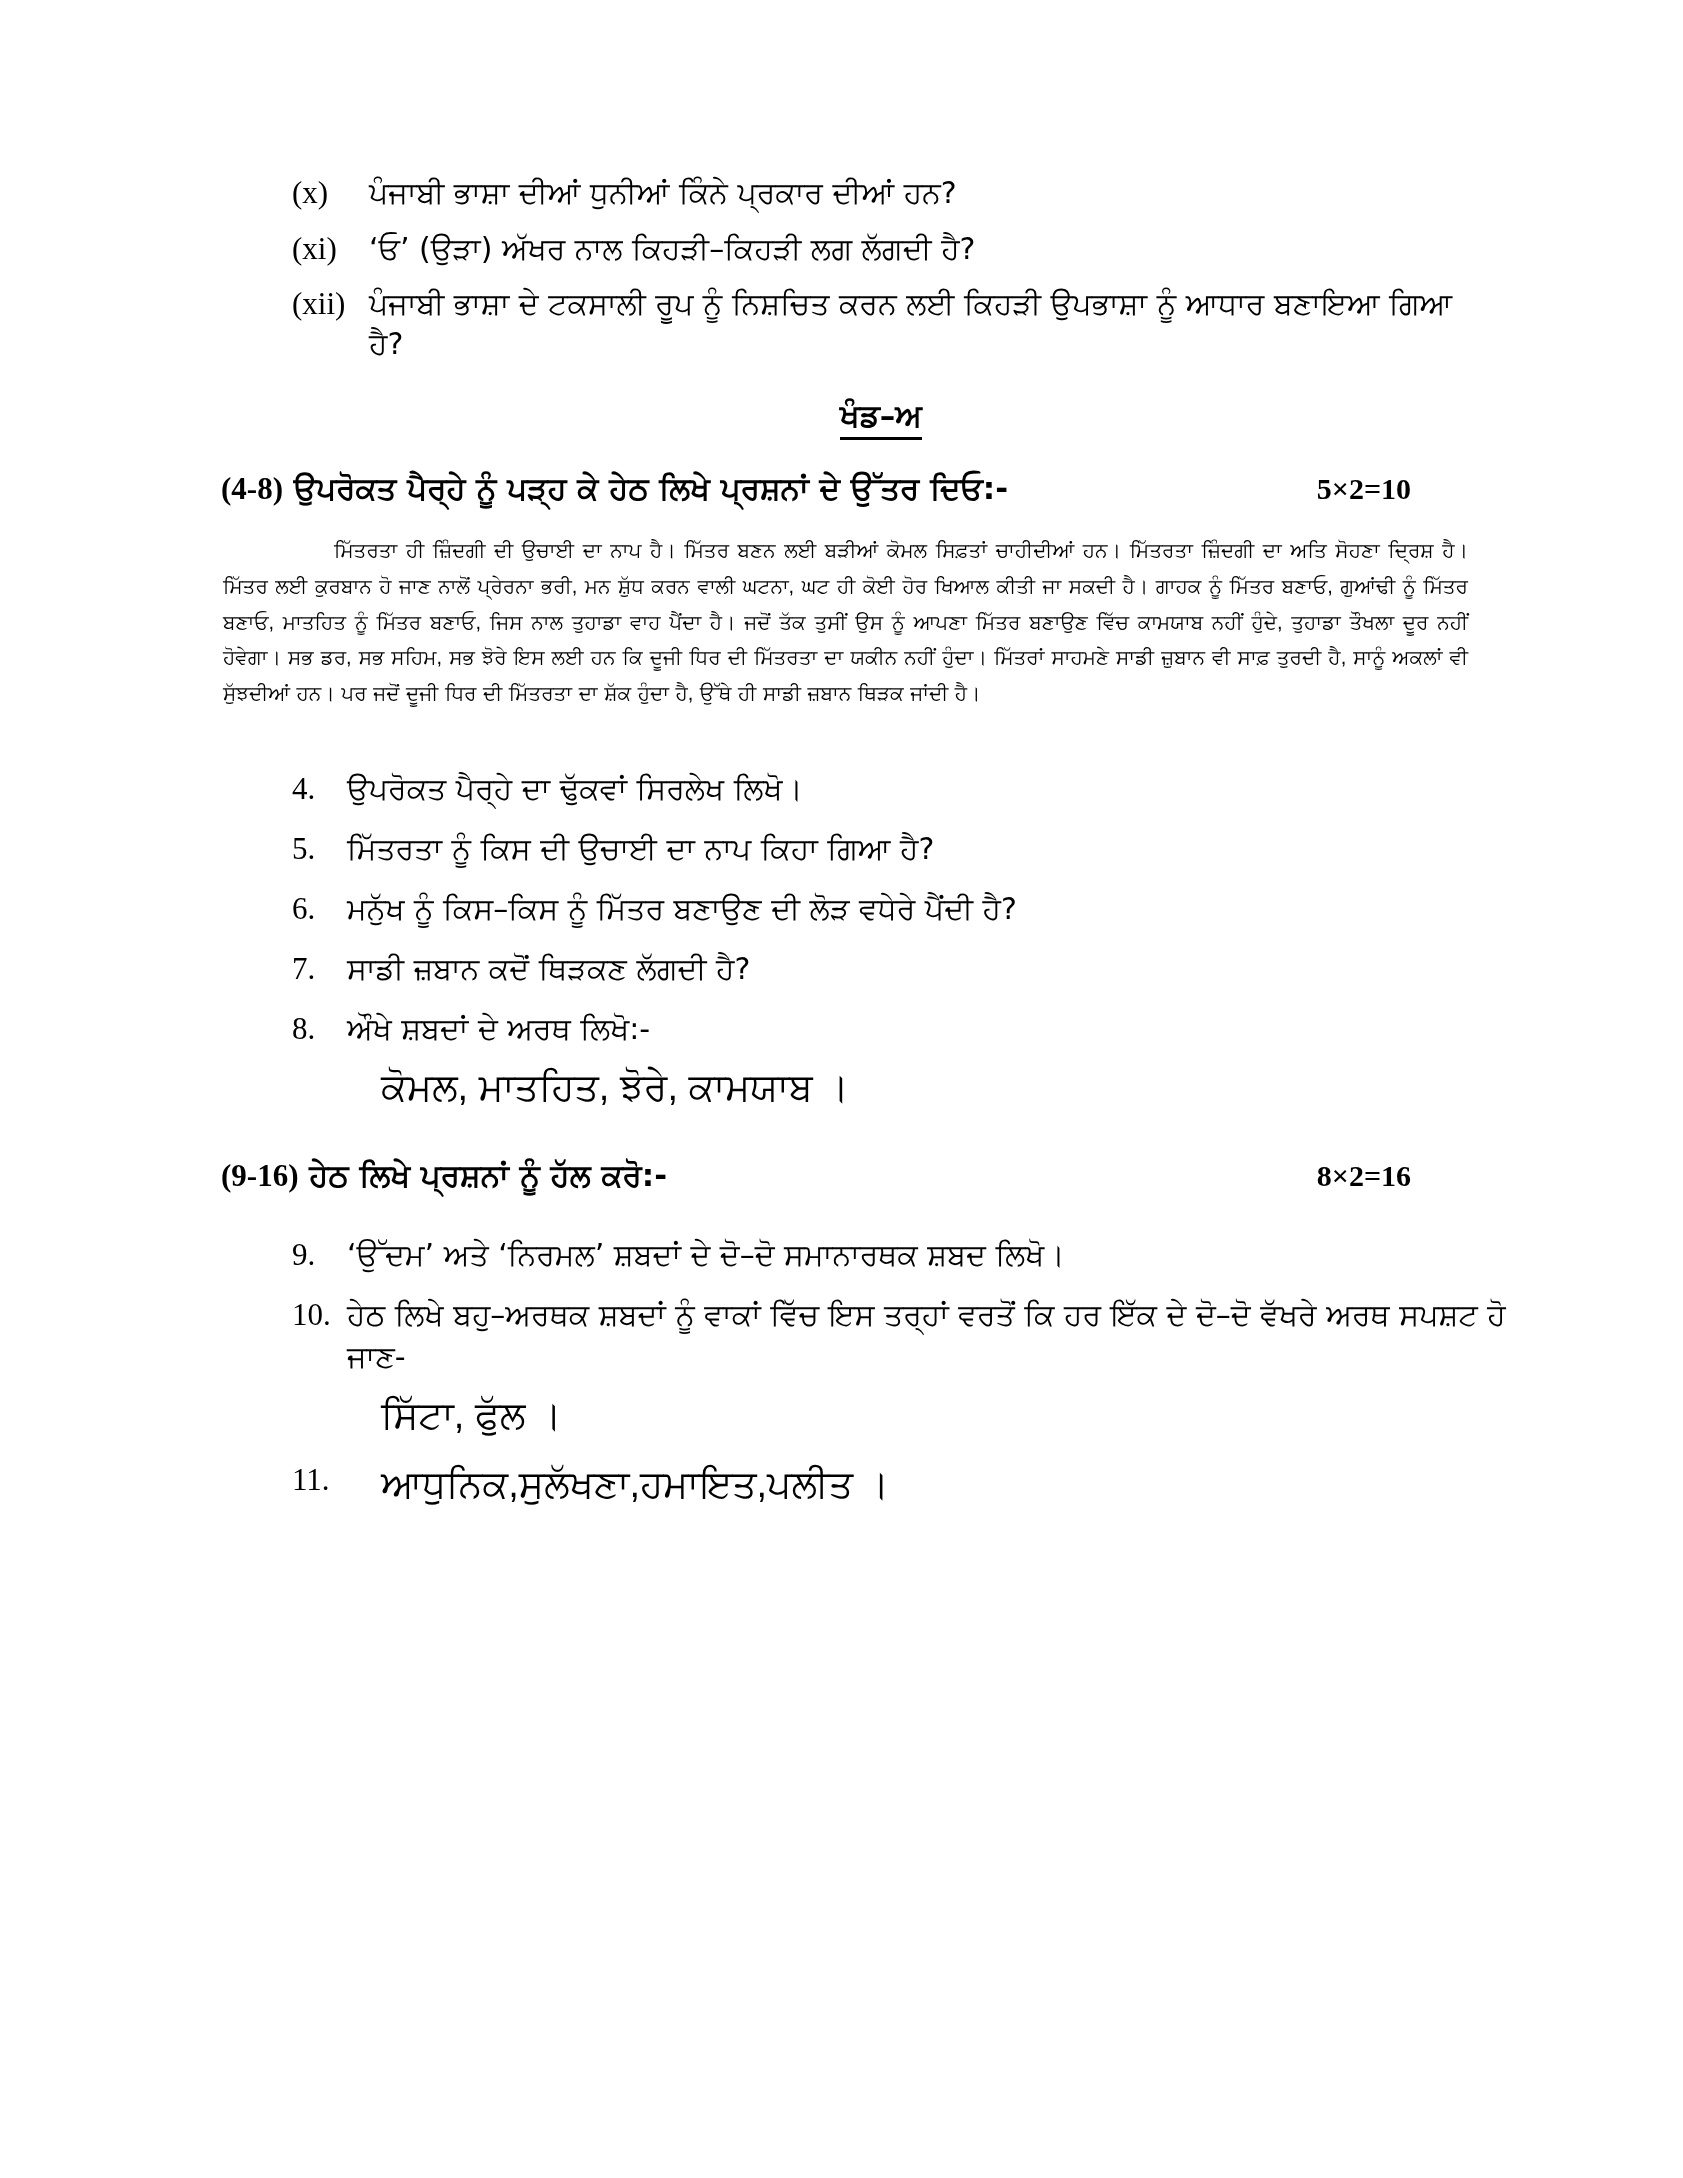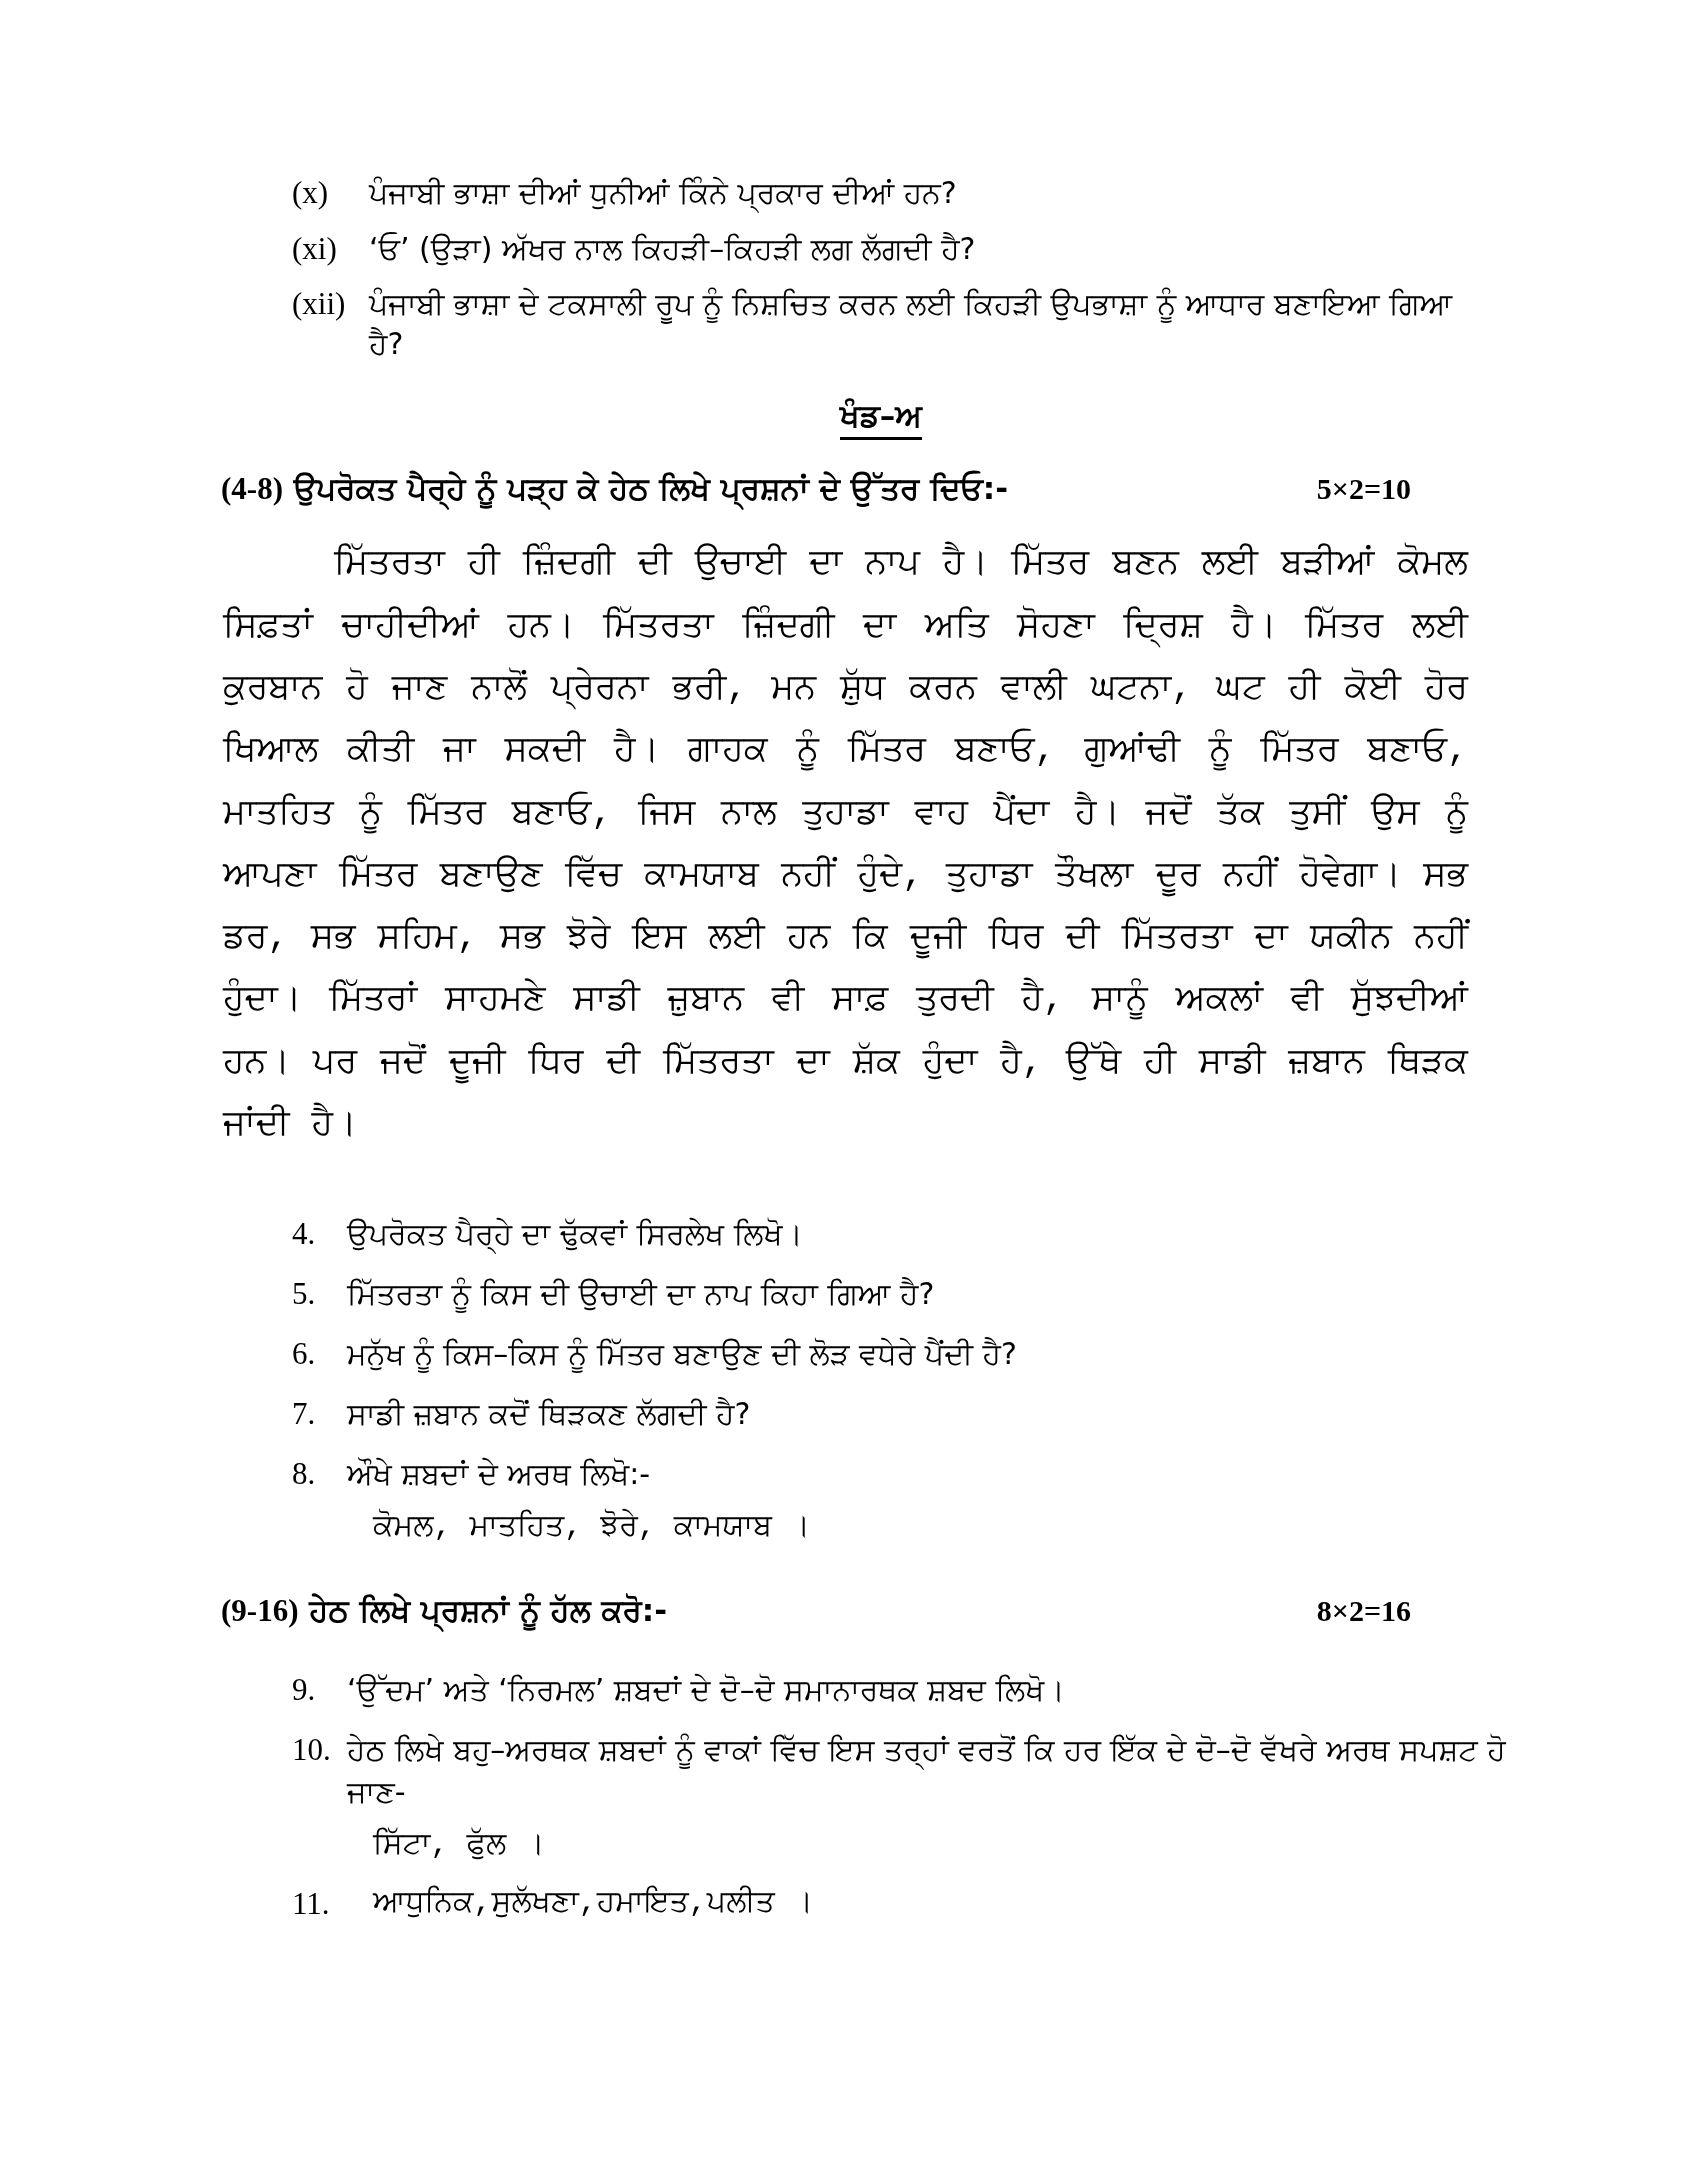--- a/index.html
+++ b/index.html
@@ -100,22 +100,22 @@
     font-family: "Liberation Serif", "DejaVu Serif", serif;
     font-weight: bold;
     font-size: 30px;
     white-space: nowrap;
     flex: 0 0 auto;
     padding-right: 59px;
   }
 
   
   .passage {
-    font-family: Liberation Mono, monospace;
-    font-size: 35px;
+    font-family: Liberation Sans, sans-serif;
+    font-size: 20px;
     line-height: 1.78;
     text-align: justify;
     text-justify: inter-word;
     text-indent: 111px;
     margin-top: 26px;
     margin-bottom: 0;
     margin-left: -69px;
     width: 1245px;
     word-spacing: 1px;
   }
@@ -139,25 +139,25 @@
     font-family: "Liberation Serif", "DejaVu Serif", serif;
     font-size: 31px;
   }
   .q-item .q-body {
     font-family: "DejaVu Sans", "Liberation Sans", sans-serif;
     font-size: 30px;
     line-height: 1.40;
     display: block;
   }
   .q-item .q-sub {
-    font-family: Liberation Mono, monospace;
-    font-size: 30px;
+    font-family: Liberation Sans, sans-serif;
+    font-size: 38px;
     display: block;
     margin-top: 12px;
-    margin-left: 26px;
+    margin-left: 34px;
   }
   .q-item.wide .q-body { width: 1194px; margin-left: 0; }
   .q-list.second { margin-top: 40px; }
 </style>
 </head>
 <body>
 
 <div class="page">
   <div class="content">
 

